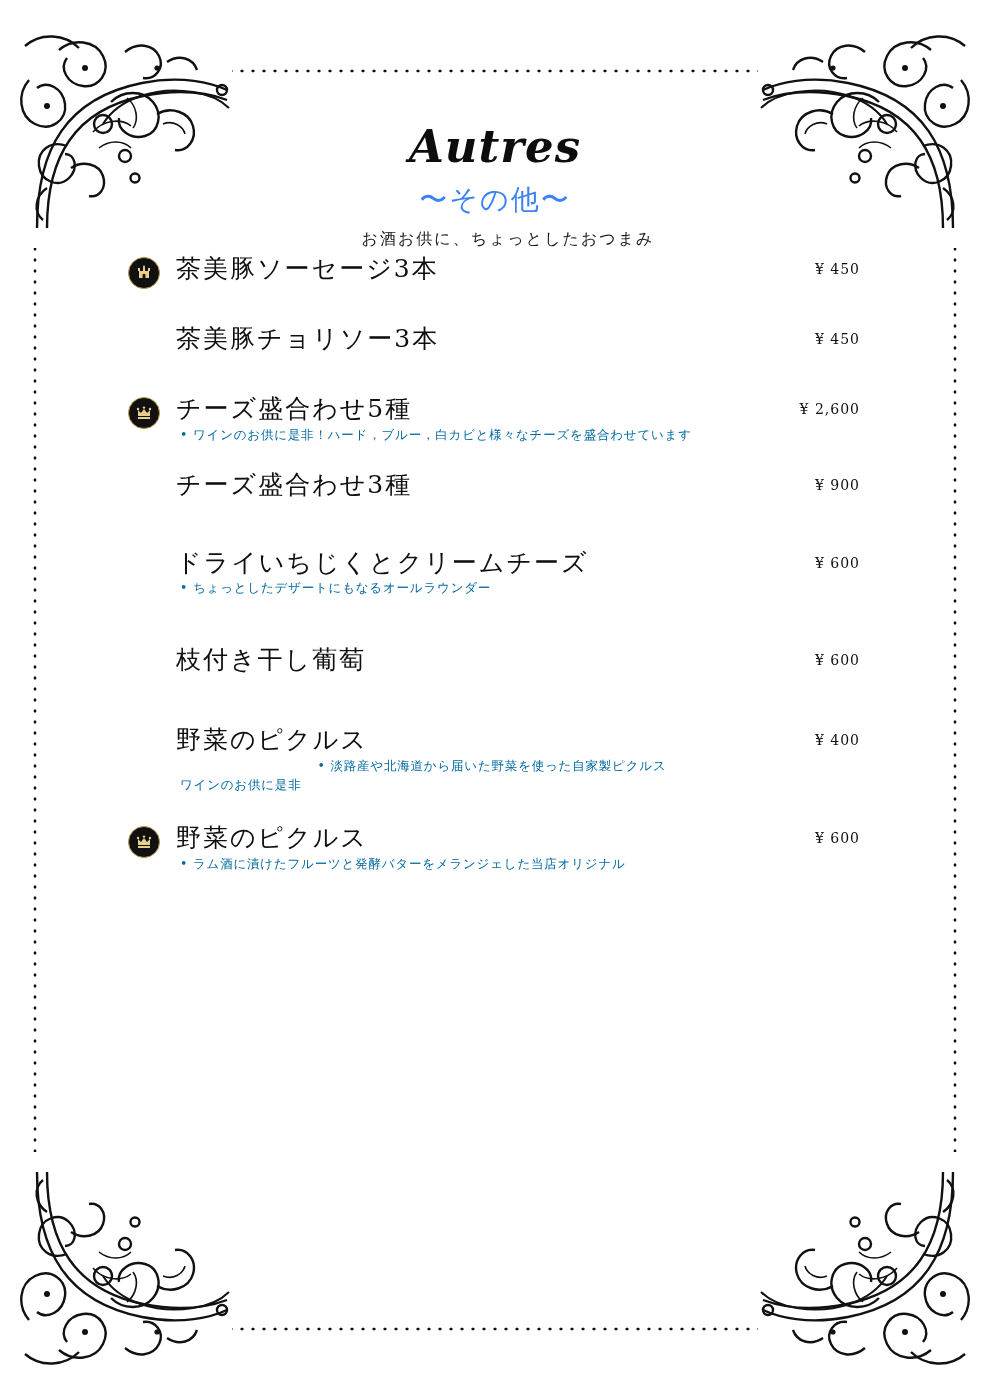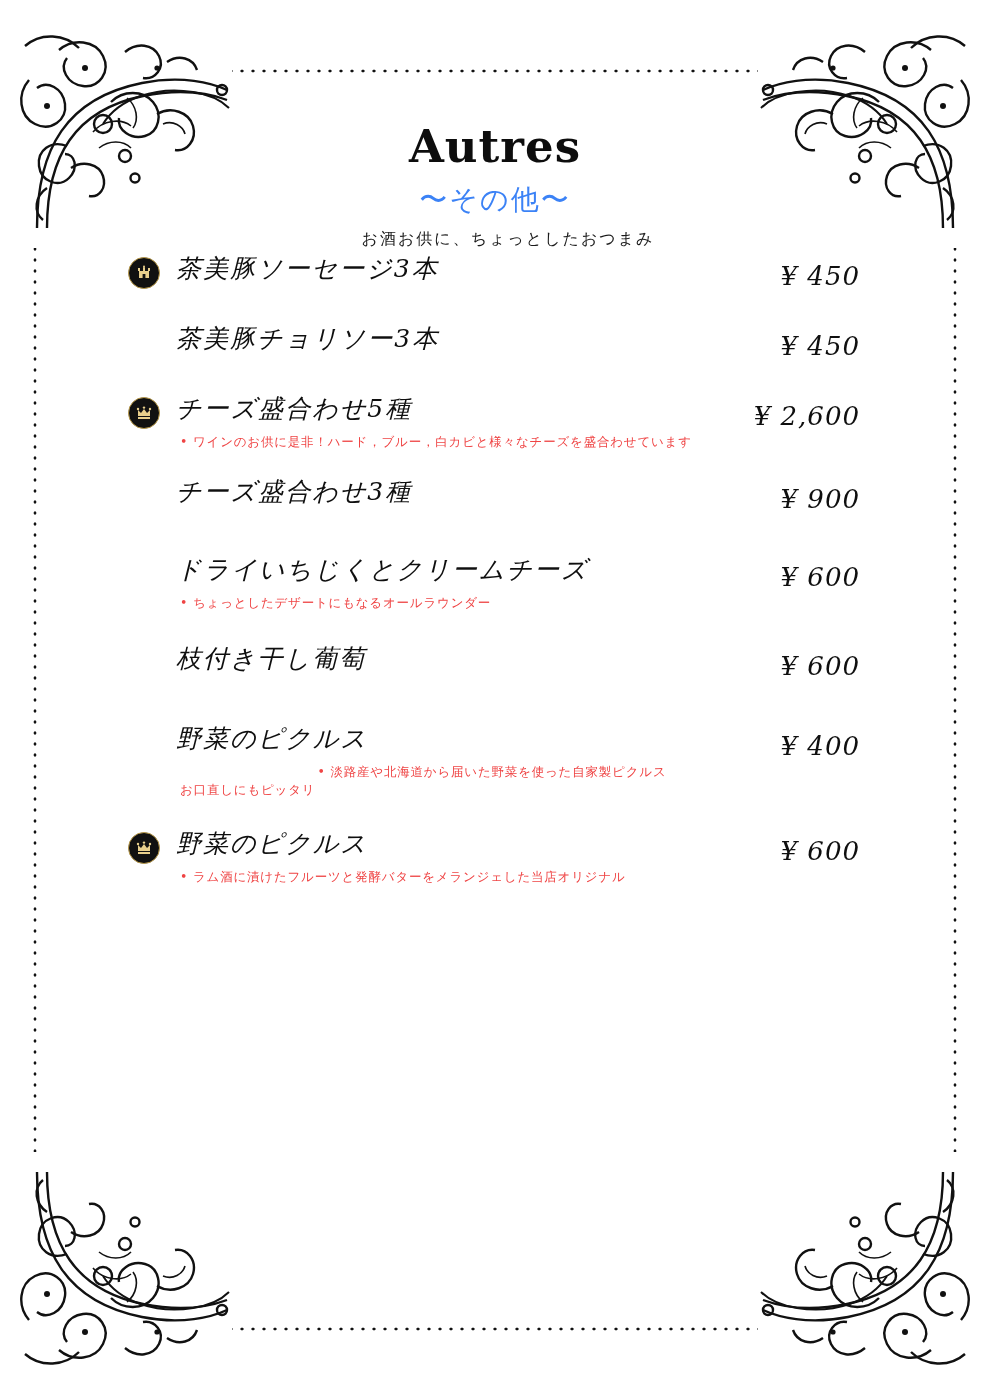--- a/index.html
+++ b/index.html
@@ -65,20 +65,21 @@
     top: 120px;
     text-align: center;
   }
   .menu-title {
     font-family: "DejaVu Serif", serif;
     font-weight: bold;
     font-size: 45px;
     letter-spacing: 1px;
     margin: 0;
     color: #0d0d0d;
+    font-style: italic;
   }
   .menu-subtitle {
     font-family: "DejaVu Serif", serif;
     font-size: 28px;
     margin: 8px 0 0 0;
     letter-spacing: 2px;
     color: #3b82f6;
   }
   .menu-tagline {
     font-family: "DejaVu Serif", serif;
@@ -98,21 +99,20 @@
   }
   .menu-item {
     position: relative;
     margin-bottom: 26px;
     min-height: 44px;
   }
   .item-row {
     display: flex;
     align-items: flex-start;
     justify-content: space-between;
-    font-style: italic;
   }
   .item-left {
     display: flex;
     align-items: flex-start;
     flex: 1 1 auto;
     position: relative;
     padding-left: 56px;
   }
   .badge {
     position: absolute;
@@ -133,34 +133,34 @@
   .item-name {
     font-family: "DejaVu Serif", serif;
     font-size: 25px;
     letter-spacing: 2px;
     line-height: 1.15;
     color: #0f0f0f;
     white-space: nowrap;
   }
   .item-price {
     font-family: "DejaVu Serif", serif;
-    font-size: 26px;
+    font-size: 14px;
     letter-spacing: 1px;
     color: #0f0f0f;
     white-space: nowrap;
     padding-top: 6px;
     min-width: 92px;
     text-align: right;
   }
   .item-desc {
     font-family: "DejaVu Serif", serif;
     font-size: 12.5px;
     letter-spacing: 0.8px;
     line-height: 1.5;
-    color: #ef4444;
+    color: #0369a1;
     margin: 2px 0 0 60px;
     max-width: 620px;
   }
   .item-desc .line { display: block; }
   .item-desc .line.indent { margin-left: 4px; text-align: center; }
 </style>
 </head>
 <body>
 
 <div class="frame">
@@ -387,41 +387,41 @@
 
         <span class="item-name">ドライいちじくとクリームチーズ</span>
       </div>
       <span class="item-price">¥  600</span>
     </div>
     <div class="item-desc">
       <span class="line">• ちょっとしたデザートにもなるオールラウンダー</span>
     </div>
   </div>
 
-  <div class="menu-item" style="margin-top:32px;">
+  <div class="menu-item" style="margin-top:48px;">
     <div class="item-row">
       <div class="item-left">
 
         <span class="item-name">枝付き干し葡萄</span>
       </div>
       <span class="item-price">¥  600</span>
     </div>
   </div>
 
   <div class="menu-item" style="margin-top:36px;">
     <div class="item-row">
       <div class="item-left">
 
         <span class="item-name">野菜のピクルス</span>
       </div>
       <span class="item-price">¥  400</span>
     </div>
     <div class="item-desc">
       <span class="line indent">• 淡路産や北海道から届いた野菜を使った自家製ピクルス</span>
-      <span class="line">お口直しにもピッタリ</span>
+      <span class="line">ワインのお供に是非</span>
     </div>
   </div>
 
   <div class="menu-item" style="margin-top:30px;">
     <div class="item-row">
       <div class="item-left">
         <span class="badge">
           <svg width="16" height="16" viewBox="0 0 16 16">
               <g fill="#e8cf8c">
                 <path d="M2 12h12v2H2z"></path>

